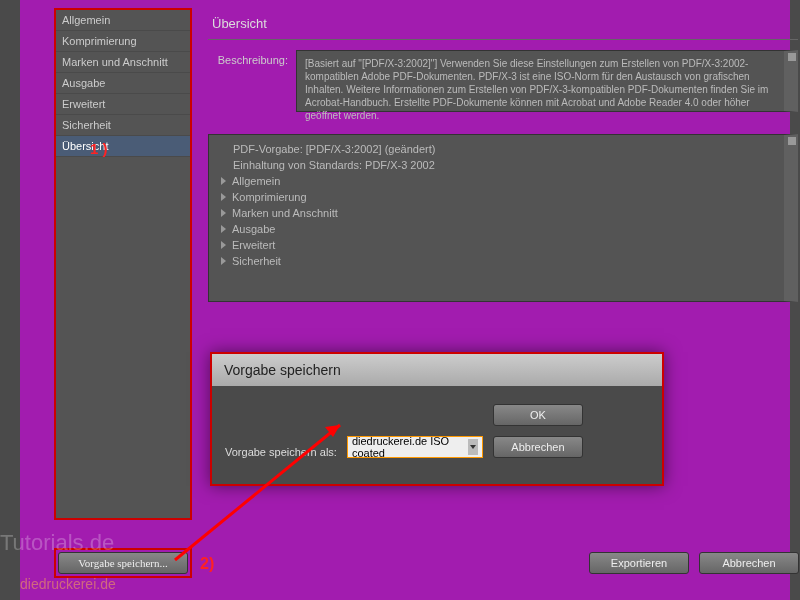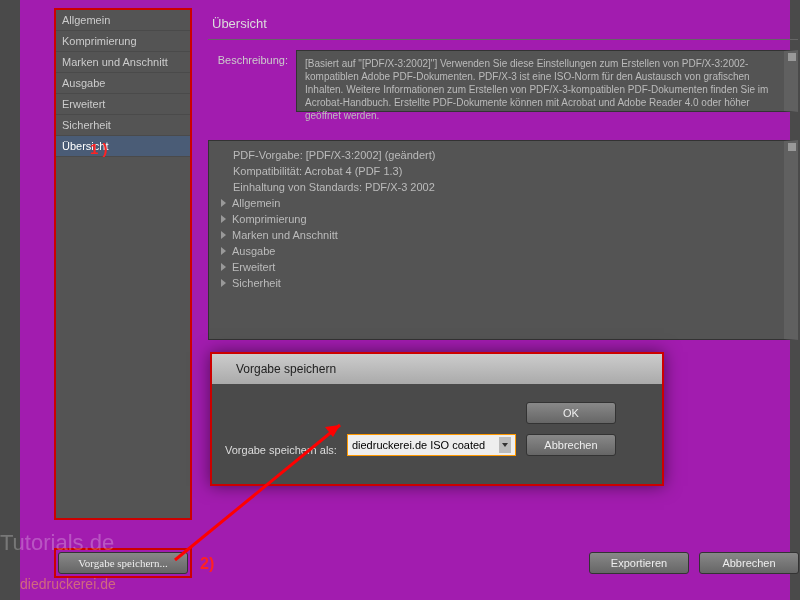--- a/index.html
+++ b/index.html
@@ -7,35 +7,35 @@
   
   .main-dialog { position: absolute; left: 20px; top: 0; width: 770px; height: 600px; background: #a21caf; }
   
   .sidebar { position: absolute; left: 34px; top: 8px; width: 138px; height: 512px; border: 2px solid #c00; background: #545454; }
   .sidebar-item { padding: 4px 6px; font-size: 11px; color: #ccc; border-bottom: 1px solid #4a4a4a; cursor: pointer; }
   .sidebar-item.selected { background: #4a5c76; color: #fff; }
   
   .content { position: absolute; left: 188px; top: 8px; width: 590px; }
   .page-title { font-size: 13px; color: #ddd; padding: 8px 4px; border-bottom: 1px solid #666; margin-bottom: 10px; }
   
-  .field-row { display: flex; margin-bottom: 28px; }
+  .field-row { display: flex; margin-bottom: 22px; }
   .field-label { width: 88px; text-align: right; padding-right: 8px; font-size: 11px; color: #ccc; padding-top: 4px; }
   .field-box { flex: 1; background: #545454; border: 1px solid #333; border-right: 14px solid #606060; padding: 6px 8px; position: relative; }
   .desc-box { height: 62px; font-size: 10px; color: #bbb; line-height: 1.3; }
-  .opt-box { height: 200px; font-size: 11px; color: #bbb; }
+  .opt-box { height: 168px; font-size: 11px; color: #bbb; }
   .opt-line { padding: 2px 0 2px 16px; }
   .opt-tree { padding: 2px 0 2px 4px; display: flex; align-items: center; gap: 6px; cursor: pointer; }
   .tri { display: inline-block; width: 0; height: 0; border-top: 4px solid transparent; border-bottom: 4px solid transparent; border-left: 5px solid #999; }
   .scroll-ind { position: absolute; right: -12px; top: 2px; width: 8px; height: 8px; background: #999; }
   
   .save-dialog { position: absolute; left: 190px; top: 352px; width: 454px; height: 134px; background: linear-gradient(#a04050, #4a4a4a 30px); border: 2px solid #c00; box-shadow: 0 0 16px rgba(0,0,0,.5); }
-  .save-title { font-size: 12px; color: #222; padding: 8px 24px; background: linear-gradient(#ccc, #aaa); }
+  .save-title { font-size: 14px; color: #222; padding: 8px 12px; background: linear-gradient(#ccc, #aaa); }
   .save-body { padding: 18px 13px; display: flex; align-items: flex-end; gap: 10px; }
   .save-label { font-size: 11px; color: #ddd; padding-top: 4px; }
-  .save-select { width: 169px; height: 22px; background: #eee; border: 1px solid #f90; font-size: 11px; padding: 2px 4px; display: flex; justify-content: space-between; align-items: center; cursor: pointer; }
+  .save-select { width: 136px; height: 22px; background: #eee; border: 1px solid #f90; font-size: 11px; padding: 2px 4px; display: flex; justify-content: space-between; align-items: center; cursor: pointer; }
   .sel-arrow { width: 12px; height: 16px; background: #bbb; display: flex; align-items: center; justify-content: center; }
   .sel-arrow::after { content: ""; border-left: 3px solid transparent; border-right: 3px solid transparent; border-top: 4px solid #333; }
   .save-btns { display: flex; flex-direction: column; gap: 10px; }
   .btn { min-width: 90px; height: 22px; background: linear-gradient(#888,#666); border: 1px solid #333; color: #eee; font-size: 11px; cursor: pointer; display: flex; align-items: center; justify-content: center; border-radius: 3px; }
   
   .bottom-bar { position: absolute; left: 34px; bottom: 22px; width: 745px; display: flex; justify-content: space-between; align-items: center; }
   .bottom-left-wrap { border: 2px solid #c00; padding: 2px; }
   .btn-wide { min-width: 130px; font-family: Liberation Serif, serif; }
   .bottom-right { display: flex; gap: 10px; }
   
@@ -69,21 +69,20 @@
       <div class="field-label">Beschreibung:</div>
       <div class="field-box desc-box">
         <span>[Basiert auf "[PDF/X-3:2002]"] Verwenden Sie diese Einstellungen zum Erstellen von PDF/X-3:2002-kompatiblen Adobe PDF-Dokumenten. PDF/X-3 ist eine ISO-Norm für den Austausch von grafischen Inhalten. Weitere Informationen zum Erstellen von PDF/X-3-kompatiblen PDF-Dokumenten finden Sie im Acrobat-Handbuch. Erstellte PDF-Dokumente können mit Acrobat und Adobe Reader 4.0 oder höher geöffnet werden.</span>
         <div class="scroll-ind"></div>
       </div>
     </div>
 
     <div class="field-row">
       <div class="field-box opt-box">
         <div class="opt-line">PDF-Vorgabe: [PDF/X-3:2002] (geändert)</div>
-        <div class="opt-line">Kompatibilität: Acrobat 4 (PDF 1.3)</div>
         <div class="opt-line">Einhaltung von Standards: PDF/X-3 2002</div>
         <div class="opt-tree">
             <span class="tri"></span>
             <span>Allgemein</span>
           </div>
         <div class="opt-tree">
             <span class="tri"></span>
             <span>Komprimierung</span>
           </div>
         <div class="opt-tree">

